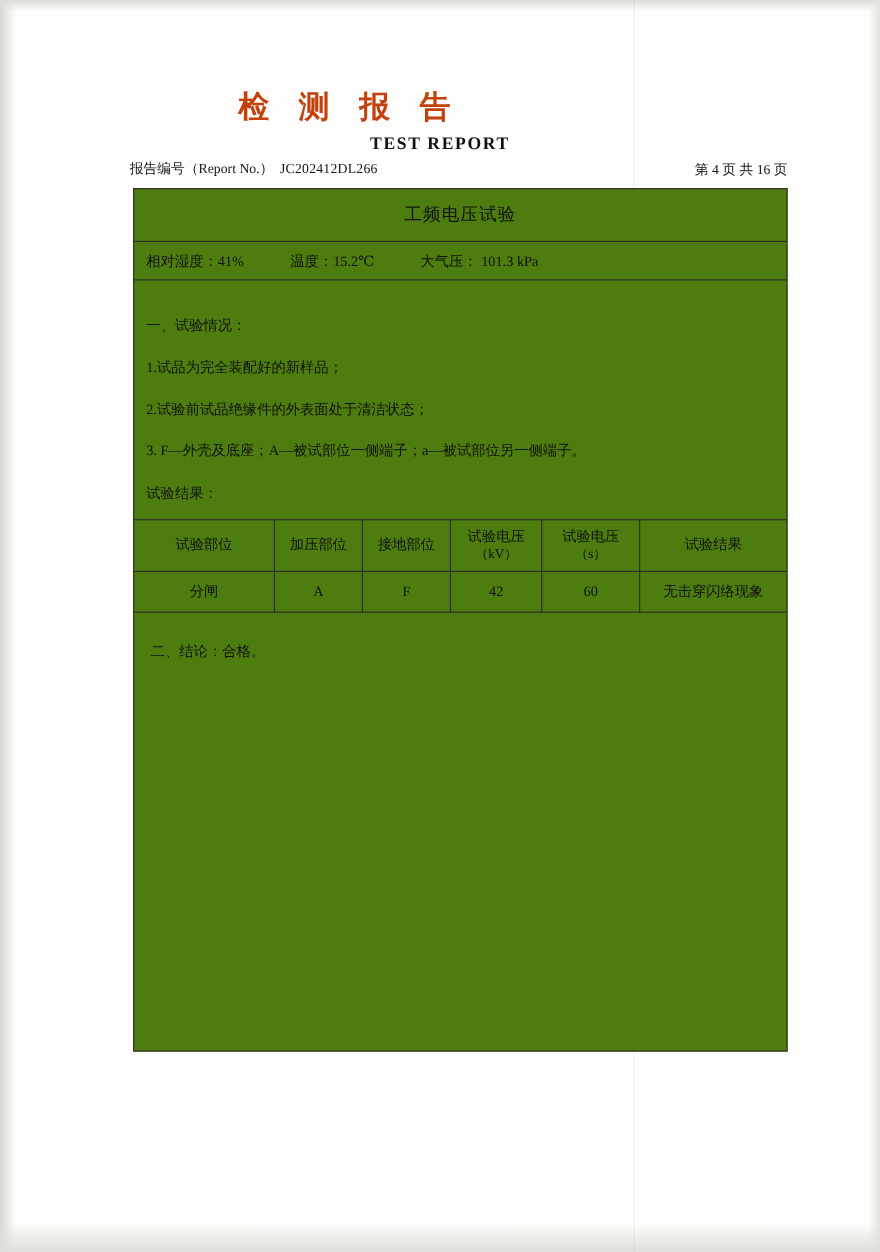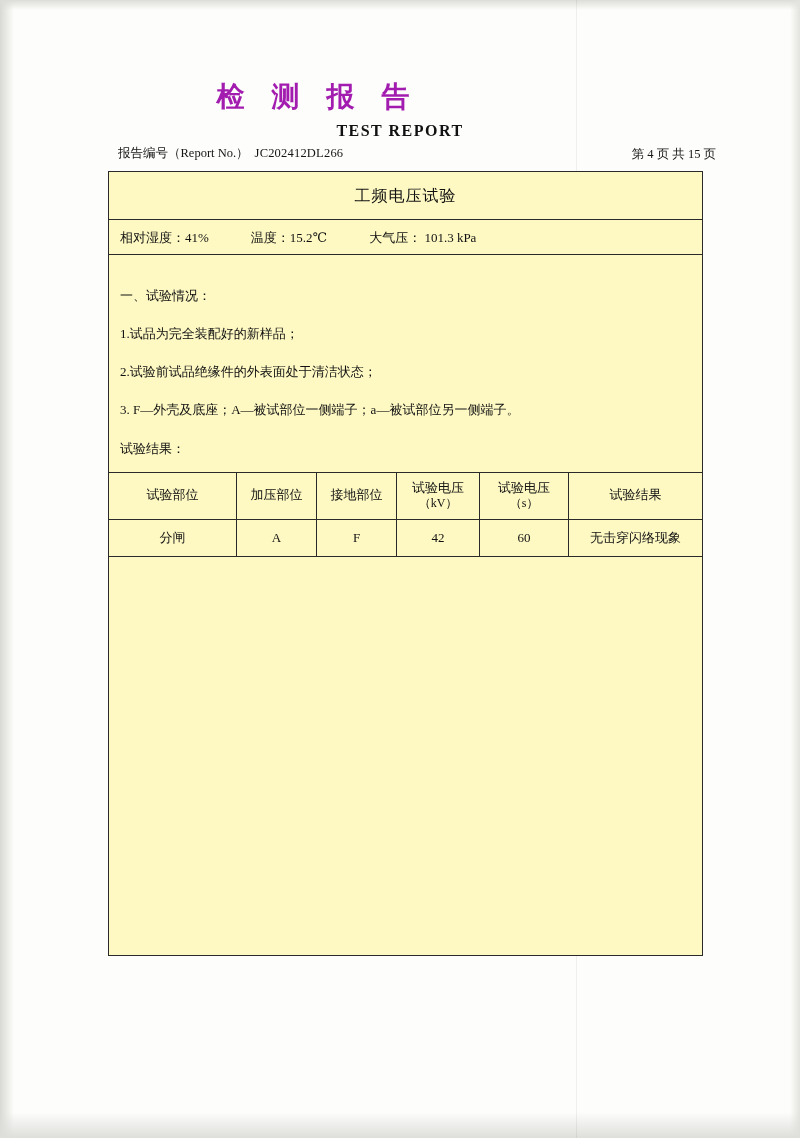--- a/index.html
+++ b/index.html
@@ -63,21 +63,21 @@
 
   
   .doc-title {
     position: absolute;
     left: 0; top: 78px;
     width: 636px;
     text-align: center;
     font-size: 28px;
     font-weight: bold;
     letter-spacing: 10px;
-    color: #a21caf;
+    color: #c2410c;
     font-family: "Liberation Serif", "DejaVu Serif", serif;
   }
   .doc-subtitle {
     position: absolute;
     left: 0; top: 122px;
     width: 800px;
     text-align: center;
     font-size: 16px;
     font-weight: bold;
     letter-spacing: 1.5px;
@@ -99,26 +99,26 @@
     position: absolute;
     right: 84px; top: 146px;
     font-size: 12.5px;
     color: #151515;
     white-space: nowrap;
   }
 
   
   .frame {
     position: absolute;
-    left: 108px; top: 171px;
+    left: 121px; top: 171px;
     width: 595px;
     height: 785px;
     border: 1.6px solid #2a2a2a;
     box-sizing: border-box;
-    background: #fef9c3;
+    background: #4d7c0f;
   }
 
   .band {
     border-bottom: 1.2px solid #2a2a2a;
     box-sizing: border-box;
   }
   .band-title {
     height: 48px;
     line-height: 48px;
     text-align: center;
@@ -199,21 +199,21 @@
   <div class="scan-edge-bottom"></div>
   <div class="fold-line"></div>
 
   <div class="doc-title">检 测 报 告</div>
   <div class="doc-subtitle">TEST REPORT</div>
 
   <div class="report-no">
     <span>报告编号（Report No.）</span><span class="val">JC202412DL266</span>
   </div>
 
-  <div class="page-no">第 4 页 共 15 页</div>
+  <div class="page-no">第 4 页 共 16 页</div>
 
   <div class="frame">
 
     <div class="band band-title">工频电压试验</div>
 
     <div class="band band-env">
       <span class="seg seg-hum">相对湿度：41%</span><span class="seg seg-temp">温度：15.2℃</span><span class="seg">大气压： 101.3 kPa</span>
     </div>
 
     <div class="body-area">
@@ -262,16 +262,17 @@
             <td>分闸</td>
             <td>A</td>
             <td>F</td>
             <td>42</td>
             <td>60</td>
             <td>无击穿闪络现象</td>
           </tr>
         </tbody>
       </table>
 
+      <div class="concl">二、结论：合格。</div>
 
     </div>
   </div>
 </div>
 
 </body></html>

